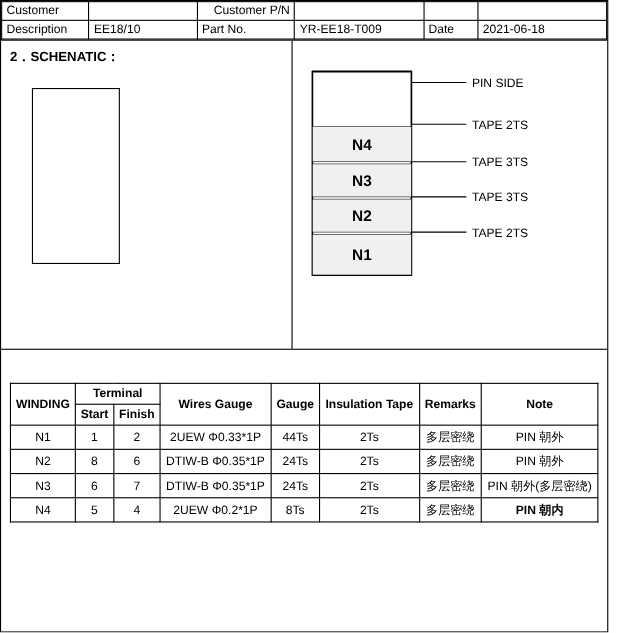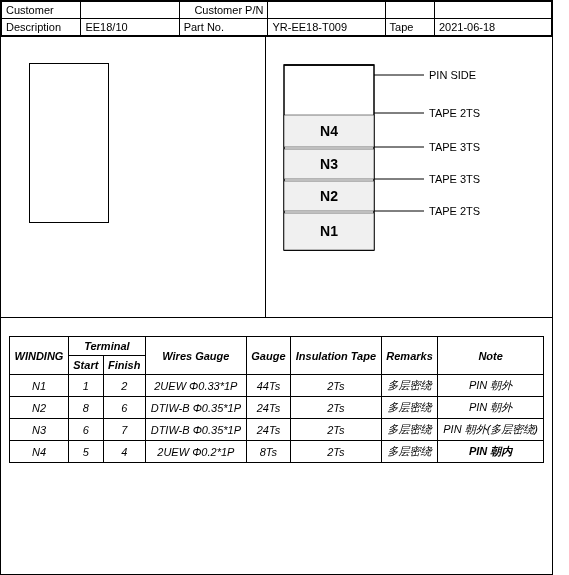--- a/index.html
+++ b/index.html
@@ -49,22 +49,21 @@
     }
 
     
     .bottom-section {
       border-top: 1px solid #000;
       padding: 10px 8px;
     }
     .winding-table {
       width: 100%;
       border-collapse: collapse;
-      margin-top: 8px;
-      font-style: italic;
+      margin-top: 20px;
     }
     .winding-table th, .winding-table td {
       border: 1px solid #000;
       padding: 3px 4px;
       text-align: center;
       font-size: 11px;
     }
     .winding-table th {
       background: #fff;
       font-weight: bold;
@@ -83,29 +82,30 @@
       <td style="width:90px;text-align:right;">Customer P/N</td>
       <td style="width:120px;"></td>
       <td style="width:50px;"></td>
       <td style="width:120px;"></td>
     </tr>
     <tr>
       <td>Description</td>
       <td>EE18/10</td>
       <td>Part No.</td>
       <td>YR-EE18-T009</td>
-      <td>Tape</td>
+      <td>Date</td>
       <td>2021-06-18</td>
     </tr>
   </tbody>
     </table>
 
   <div class="main-content">
 
     <div class="section-schematic">
+      <div class="section-title">2．SCHENATIC：</div>
 
       <div style="margin-top:20px; margin-left:20px; width:80px; height:160px; border: 1.5px solid #000; position:relative;">
       </div>
     </div>
 
     <div class="section-winding">
 
       <svg width="270" height="240" style="display:block; margin-top:2px;">
 
         <rect x="10" y="20" width="90" height="185" fill="none" stroke="#000" stroke-width="1.5"></rect>

